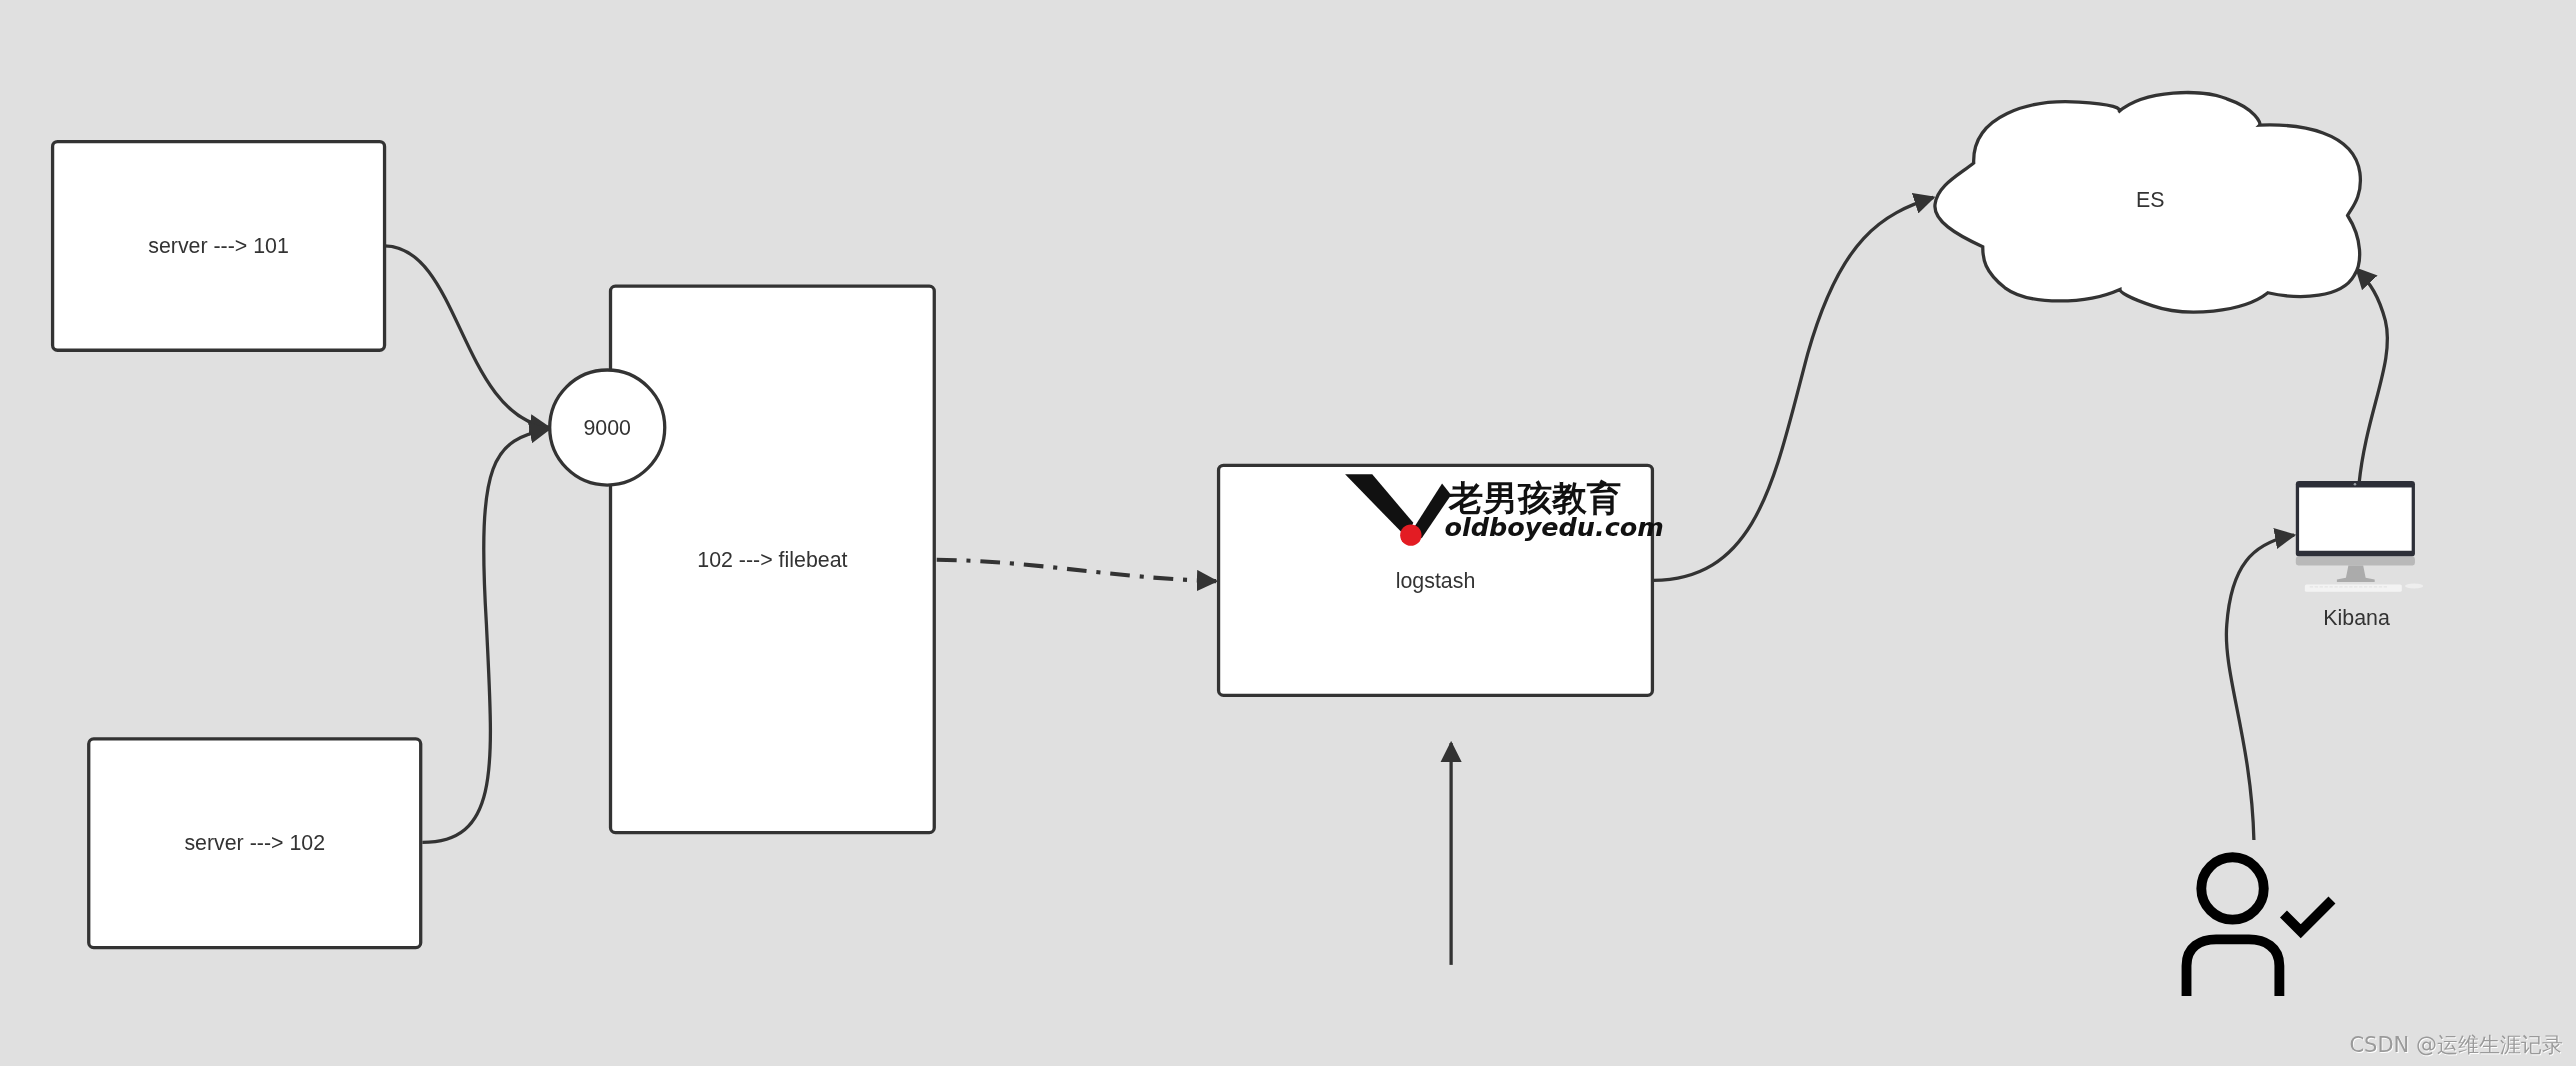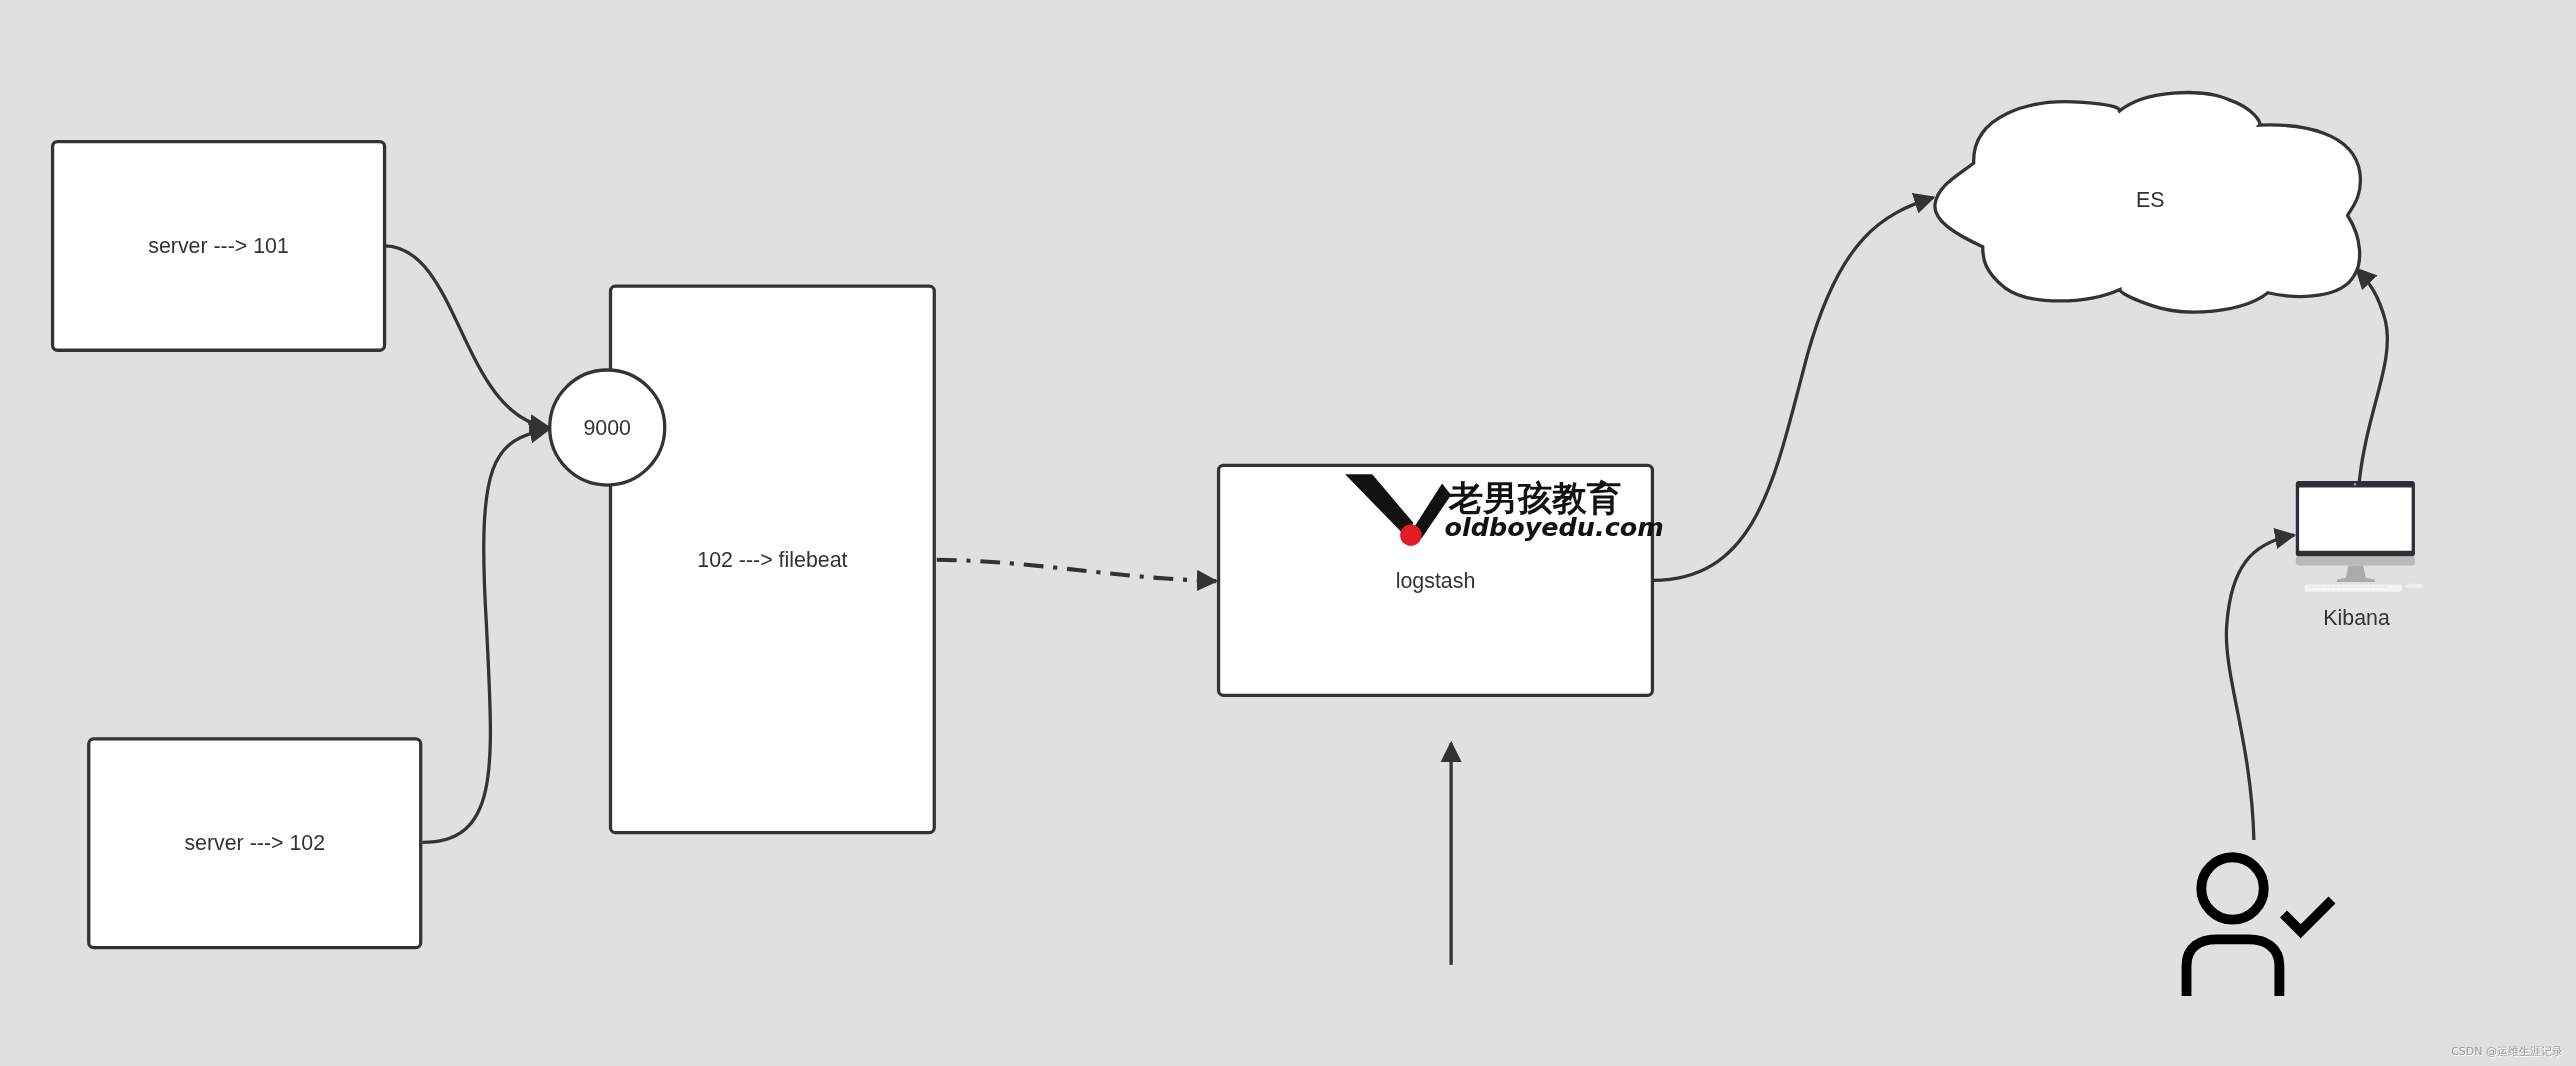--- a/index.html
+++ b/index.html
@@ -10,21 +10,21 @@
       overflow: hidden;
       font-family: "Liberation Sans", "DejaVu Sans", sans-serif;
       color: #333333;
     }
     svg.canvas { position: absolute; left: 0; top: 0; }
     .node-text { font-family: "Liberation Sans", "DejaVu Sans", sans-serif; font-size: 26px; fill: #333333; }
     .logo-cn { font-family: "DejaVu Sans", sans-serif; font-size: 42px; font-weight: bold; fill: #111111; }
     .logo-en { font-family: "DejaVu Sans", sans-serif; font-size: 31px; font-weight: bold; font-style: italic; fill: #111111; }
     .watermark {
       position: absolute; right: 13px; bottom: 8.2px;
-      font-family: "DejaVu Sans", sans-serif; font-size: 11px; color: #9a9a9a;
+      font-family: "DejaVu Sans", sans-serif; font-size: 21px; color: #9a9a9a;
       text-shadow: 0.8px 0.8px 0 #ffffff;
     }
   </style>
 </head>
 <body>
 
 <svg class="canvas" width="2576" height="1067" viewBox="0 0 3135 1298">
   <defs>
     <marker id="arrow" viewBox="0 0 10 10" refX="9" refY="5" markerWidth="7" markerHeight="7" orient="auto-start-reverse" markerUnits="userSpaceOnUse">
       <path d="M0,0 L10,5 L0,10 z" fill="#333333"></path>

